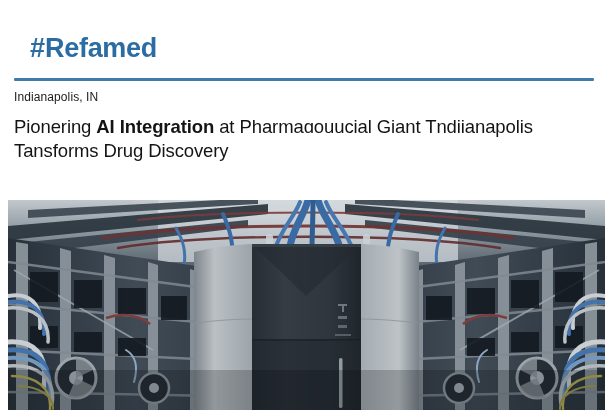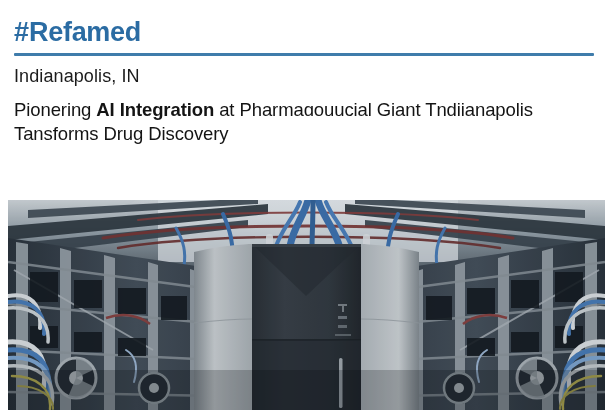--- a/index.html
+++ b/index.html
@@ -27,39 +27,39 @@
   .masthead-block {
     padding: 18px 20px 0 14px;
   }
 
   .masthead {
     font-size: 27px;
     font-weight: bold;
     color: #2b6ca3;
     letter-spacing: -0.3px;
     line-height: 1.05;
-    margin: 0;
+    margin: 16px;
     white-space: nowrap;
     font-stretch: condensed;
   }
   .masthead .hash {
     letter-spacing: 0px;
   }
 
   .masthead-rule {
     margin-top: 7px;
     width: 580px;
     height: 3px;
     background: #3f7cab;
     border-radius: 1px;
   }
 
   .dateline {
     margin-top: 9px;
-    font-size: 18px;
+    font-size: 12px;
     color: #1b1b1b;
     line-height: 1.25;
     letter-spacing: 0.1px;
   }
 
   .headline {
     margin-top: 10px;
     font-size: 18.5px;
     color: #141414;
     line-height: 1.28;

